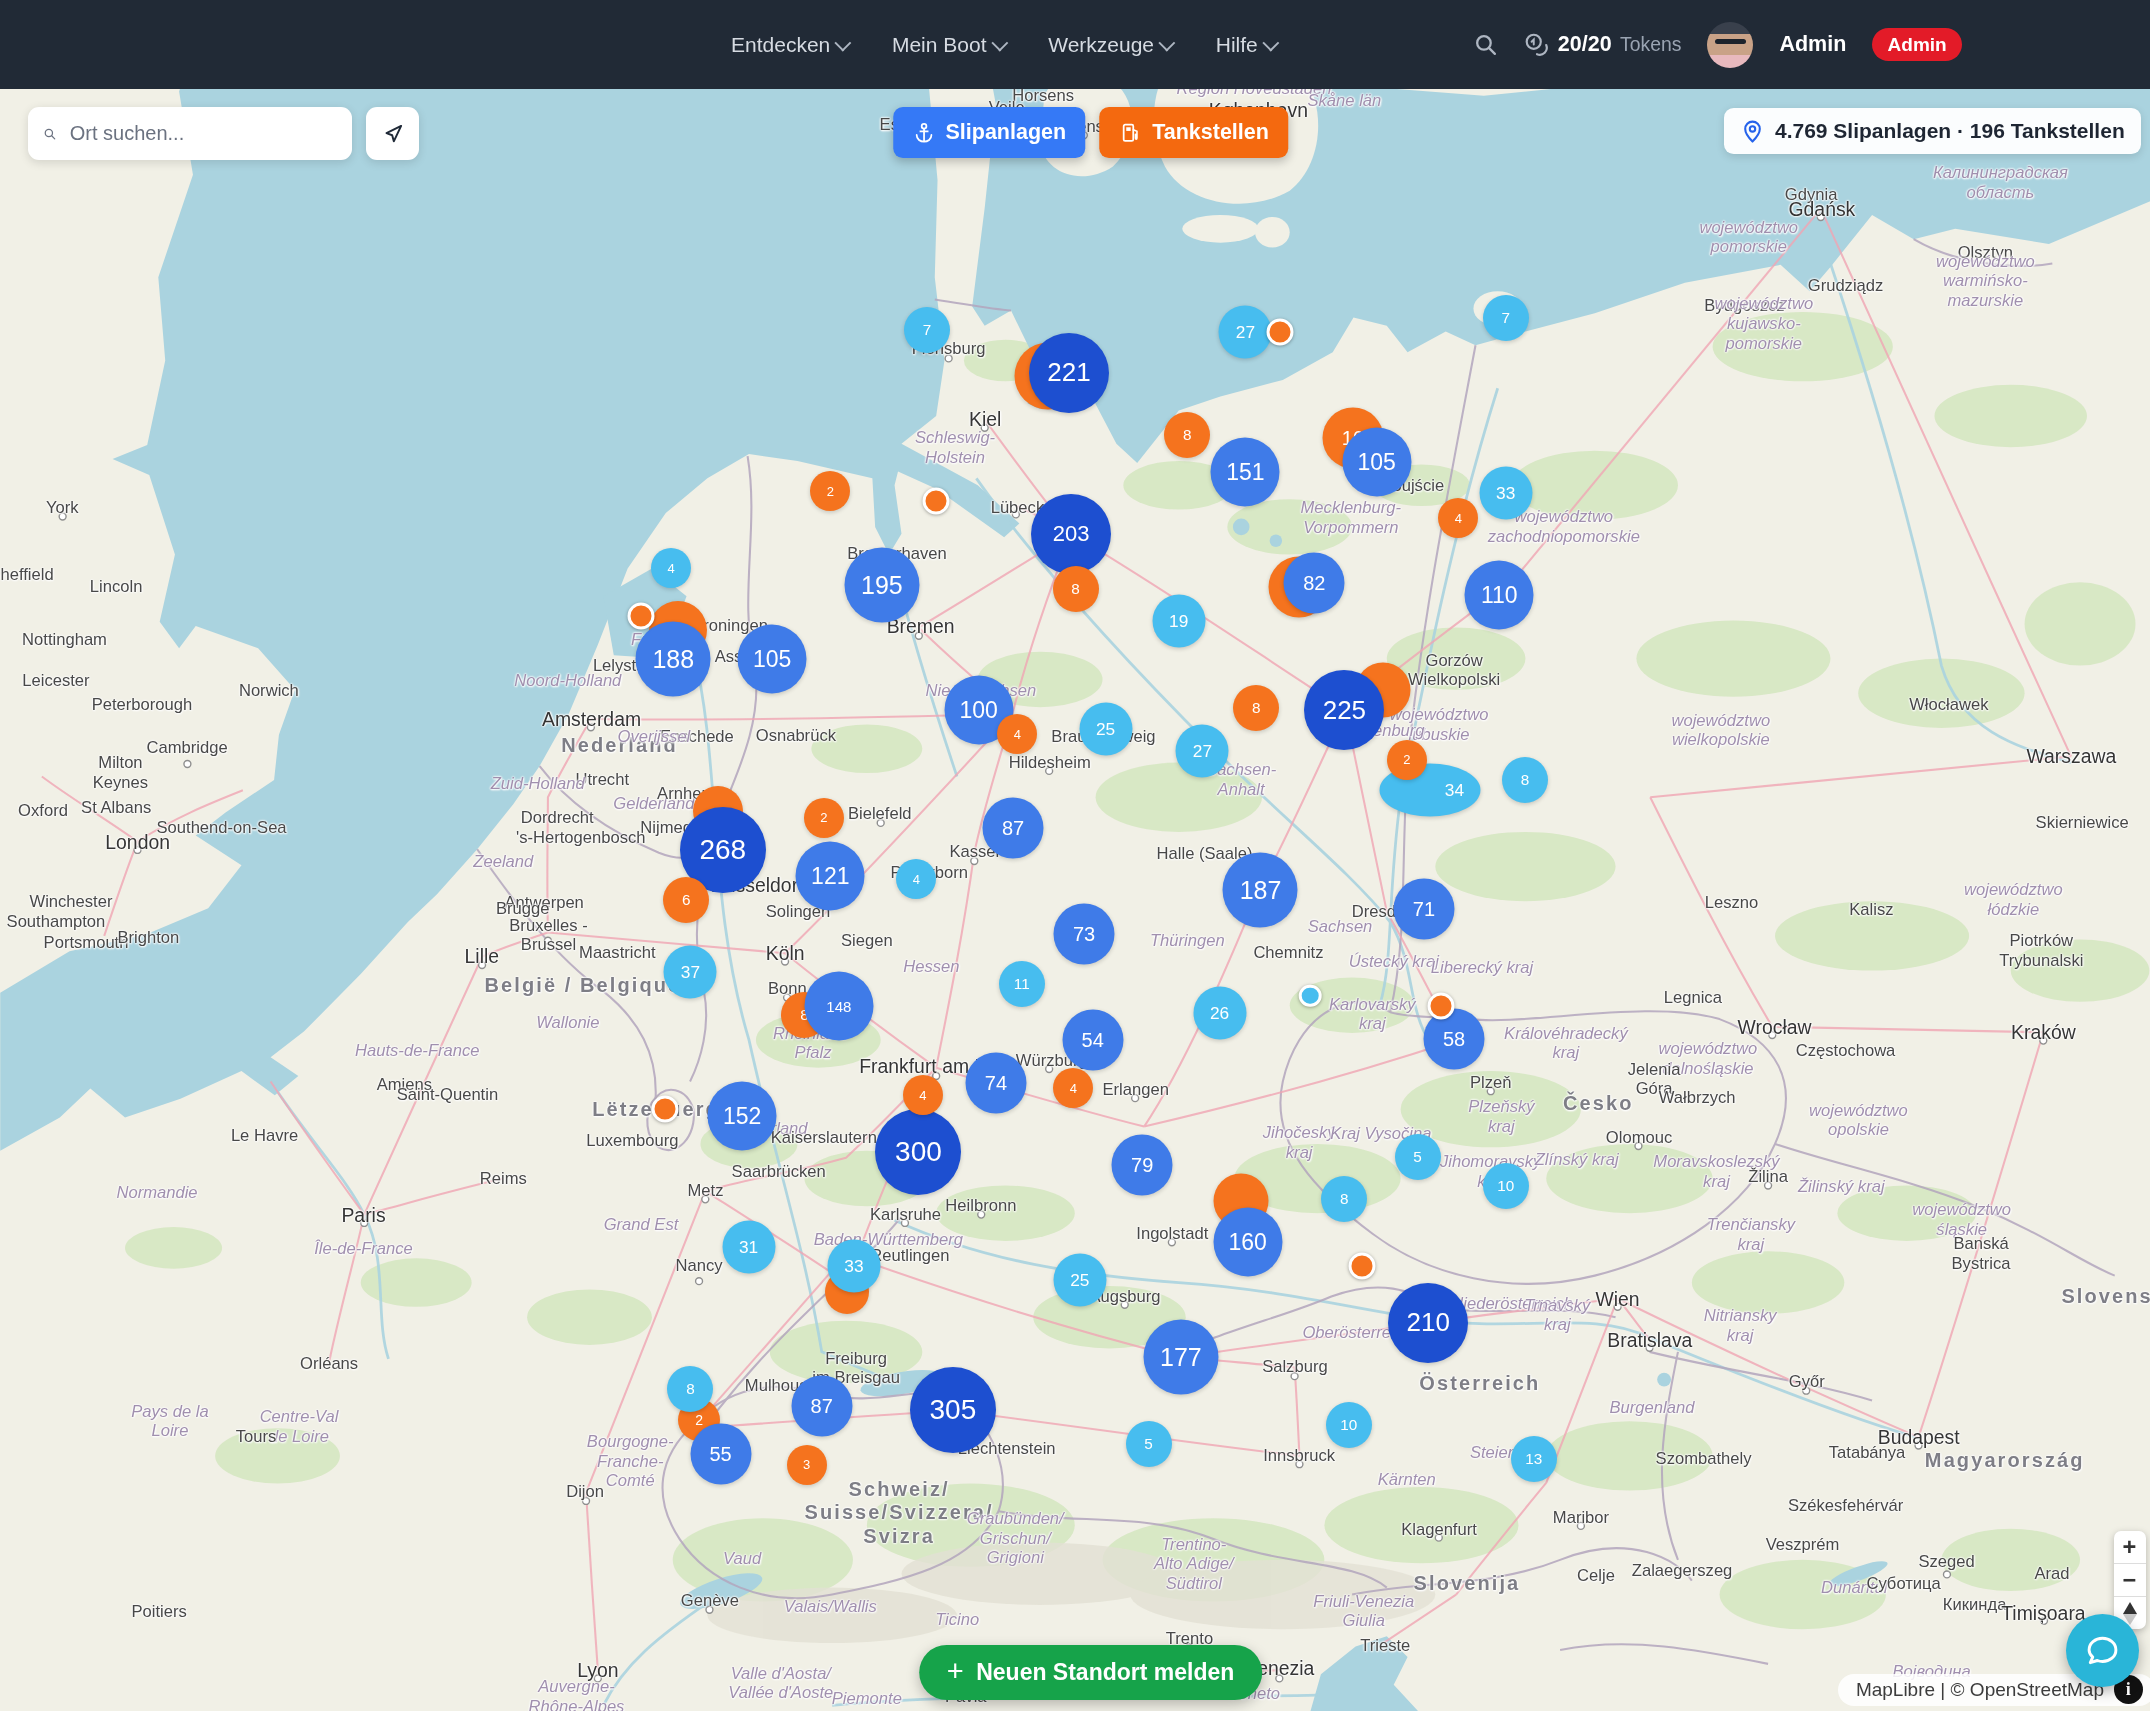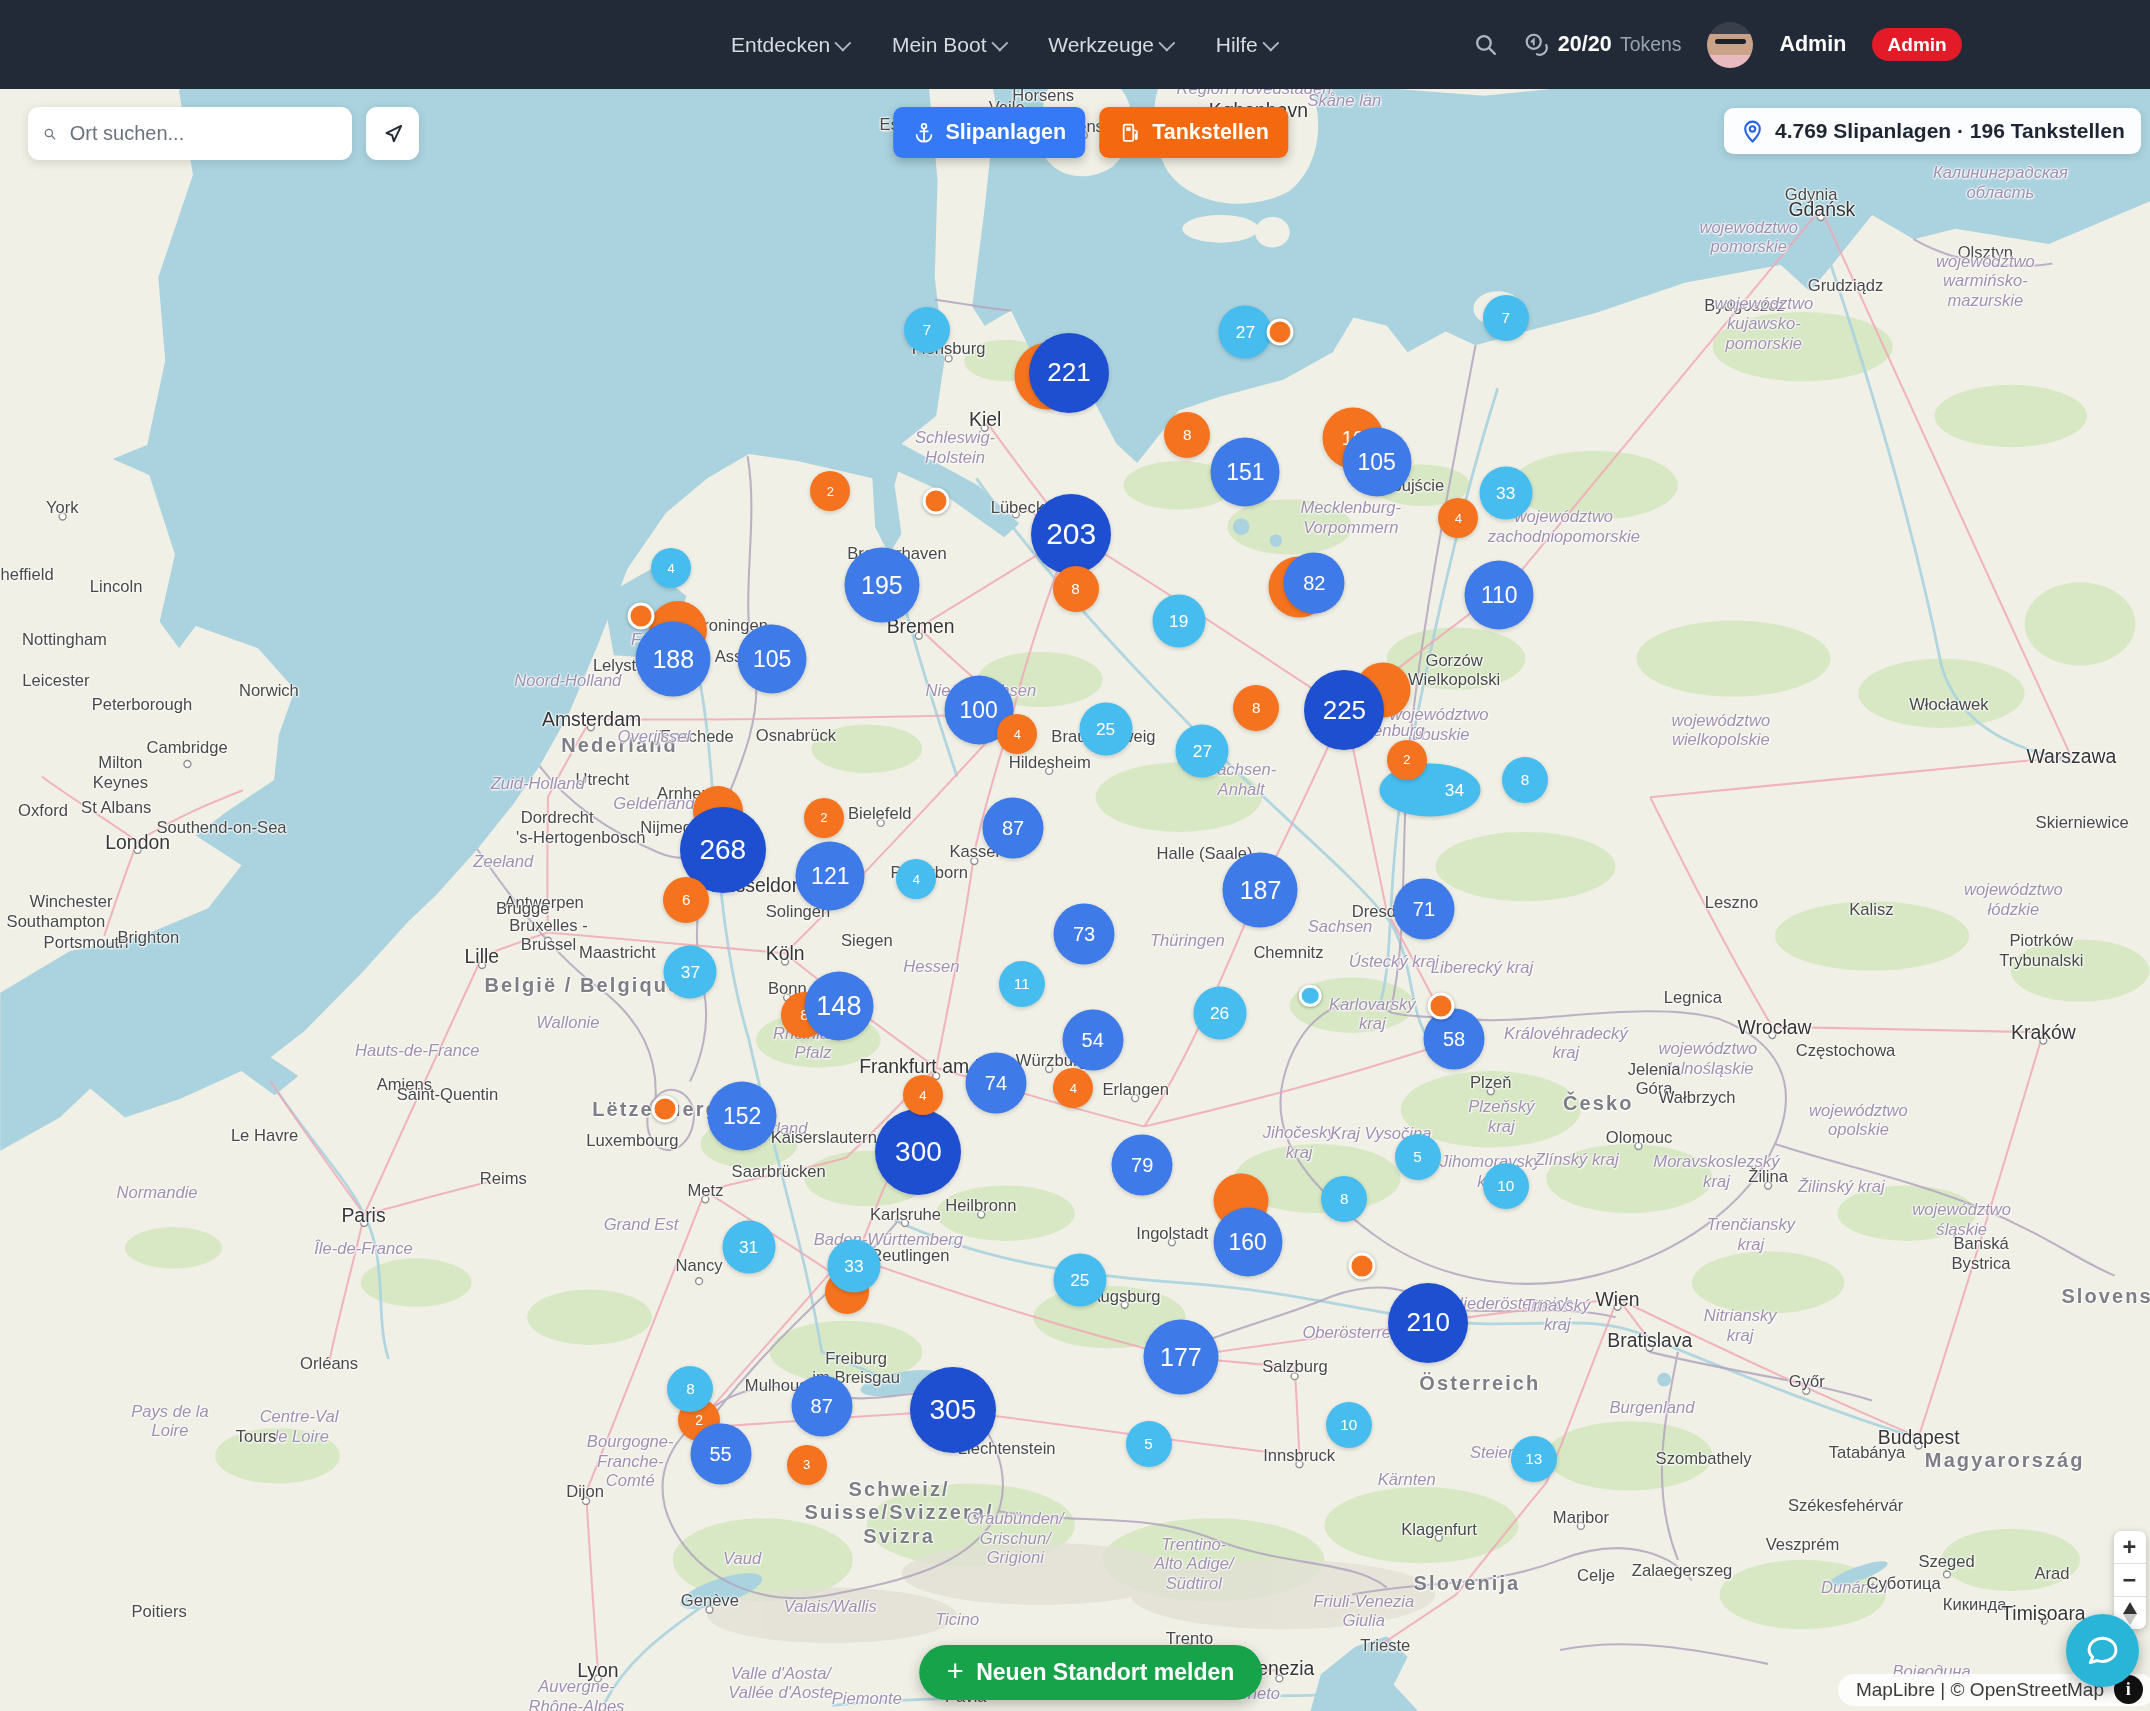--- a/index.html
+++ b/index.html
@@ -594,32 +594,32 @@
       <div class="cluster b2" style="height: 61px; width: 61px; left: 61.1%; top: 34.1%; font-size: 20px;">82</div>
       <div class="cluster b2" style="height: 75px; width: 75px; left: 41%; top: 34.2%; font-size: 25px;">195</div>
       <div class="cluster b2" style="height: 75px; width: 75px; left: 31.3%; top: 38.5%; font-size: 25px;">188</div>
       <div class="cluster b2" style="height: 69px; width: 69px; left: 35.9%; top: 38.5%; font-size: 23px;">105</div>
       <div class="cluster b2" style="height: 69px; width: 69px; left: 45.5%; top: 41.5%; font-size: 23px;">100</div>
       <div class="cluster b2" style="height: 61px; width: 61px; left: 47.1%; top: 48.4%; font-size: 20px;">87</div>
       <div class="cluster b2" style="height: 69px; width: 69px; left: 38.6%; top: 51.2%; font-size: 23px;">121</div>
       <div class="cluster b2" style="height: 75px; width: 75px; left: 58.6%; top: 52%; font-size: 25px;">187</div>
       <div class="cluster b2" style="height: 61px; width: 61px; left: 66.2%; top: 53.1%; font-size: 20px;">71</div>
       <div class="cluster b2" style="height: 61px; width: 61px; left: 50.4%; top: 54.6%; font-size: 20px;">73</div>
-      <div class="cluster b2" style="height: 69px; width: 69px; left: 39%; top: 58.8%; font-size: 27px;">148</div>
+      <div class="cluster b2" style="height: 69px; width: 69px; left: 39%; top: 58.8%; font-size: 15px;">148</div>
       <div class="cluster b2" style="height: 61px; width: 61px; left: 50.8%; top: 60.8%; font-size: 20px;">54</div>
       <div class="cluster b2" style="height: 61px; width: 61px; left: 67.6%; top: 60.7%; font-size: 20px;">58</div>
       <div class="cluster b2" style="height: 61px; width: 61px; left: 46.3%; top: 63.3%; font-size: 20px;">74</div>
       <div class="cluster b2" style="height: 69px; width: 69px; left: 34.5%; top: 65.2%; font-size: 23px;">152</div>
       <div class="cluster b2" style="height: 61px; width: 61px; left: 53.1%; top: 68.1%; font-size: 20px;">79</div>
       <div class="cluster b2" style="height: 69px; width: 69px; left: 58%; top: 72.6%; font-size: 23px;">160</div>
       <div class="cluster b2" style="height: 75px; width: 75px; left: 54.9%; top: 79.3%; font-size: 25px;">177</div>
       <div class="cluster b2" style="height: 61px; width: 61px; left: 38.2%; top: 82.2%; font-size: 20px;">87</div>
       <div class="cluster b2" style="height: 61px; width: 61px; left: 33.5%; top: 85%; font-size: 20px;">55</div>
       <div class="cluster b3" style="height: 80px; width: 80px; left: 49.7%; top: 21.8%; font-size: 26px;">221</div>
-      <div class="cluster b3" style="height: 80px; width: 80px; left: 49.8%; top: 31.2%; font-size: 30px;">203</div>
+      <div class="cluster b3" style="height: 80px; width: 80px; left: 49.8%; top: 31.2%; font-size: 22px;">203</div>
       <div class="cluster b3" style="height: 80px; width: 80px; left: 62.5%; top: 41.5%; font-size: 26px;">225</div>
       <div class="cluster b3" style="height: 86px; width: 86px; left: 33.6%; top: 49.7%; font-size: 28px;">268</div>
       <div class="cluster b3" style="height: 86px; width: 86px; left: 42.7%; top: 67.3%; font-size: 28px;">300</div>
       <div class="cluster b3" style="height: 86px; width: 86px; left: 44.3%; top: 82.4%; font-size: 28px;">305</div>
       <div class="cluster b3" style="height: 80px; width: 80px; left: 66.4%; top: 77.3%; font-size: 26px;">210</div>
       <div class="cluster o" style="height: 46px; width: 46px; left: 55.2%; top: 25.4%; font-size: 15.3px;">8</div>
       <div class="cluster o" style="height: 40px; width: 40px; left: 38.6%; top: 28.7%; font-size: 13px;">2</div>
       <div class="cluster o" style="height: 40px; width: 40px; left: 67.8%; top: 30.3%; font-size: 13px;">4</div>
       <div class="cluster o" style="height: 46px; width: 46px; left: 50%; top: 34.4%; font-size: 15.3px;">8</div>
       <div class="cluster o" style="height: 46px; width: 46px; left: 58.4%; top: 41.4%; font-size: 15.3px;">8</div>

